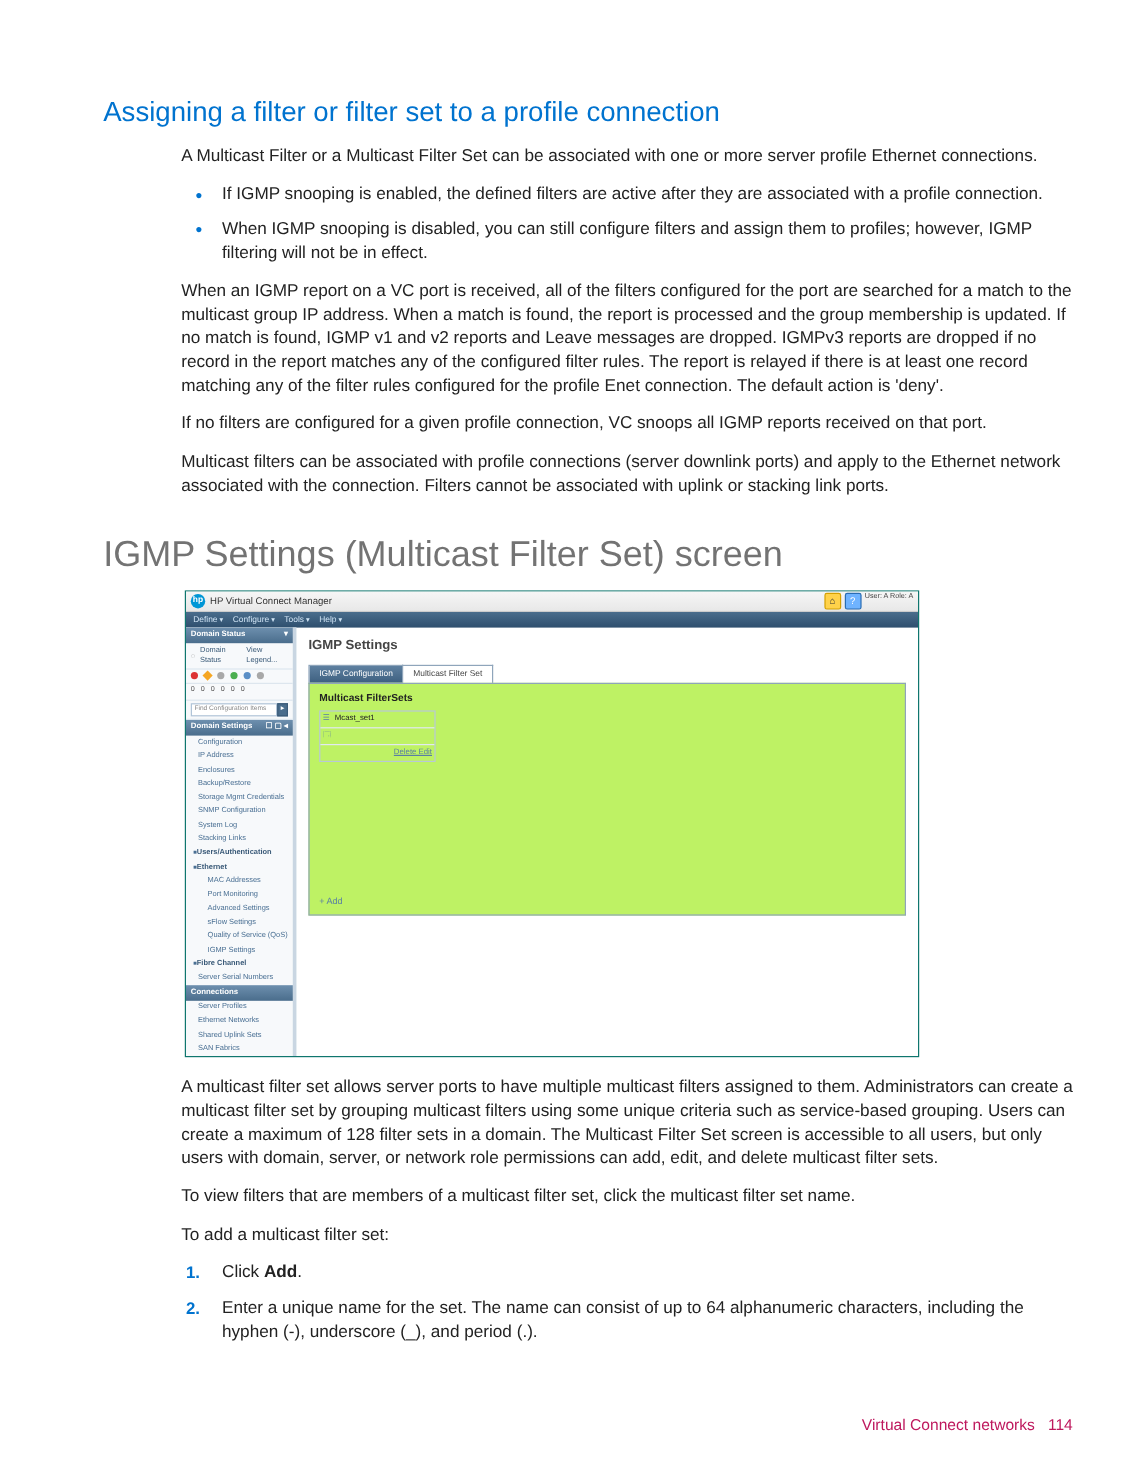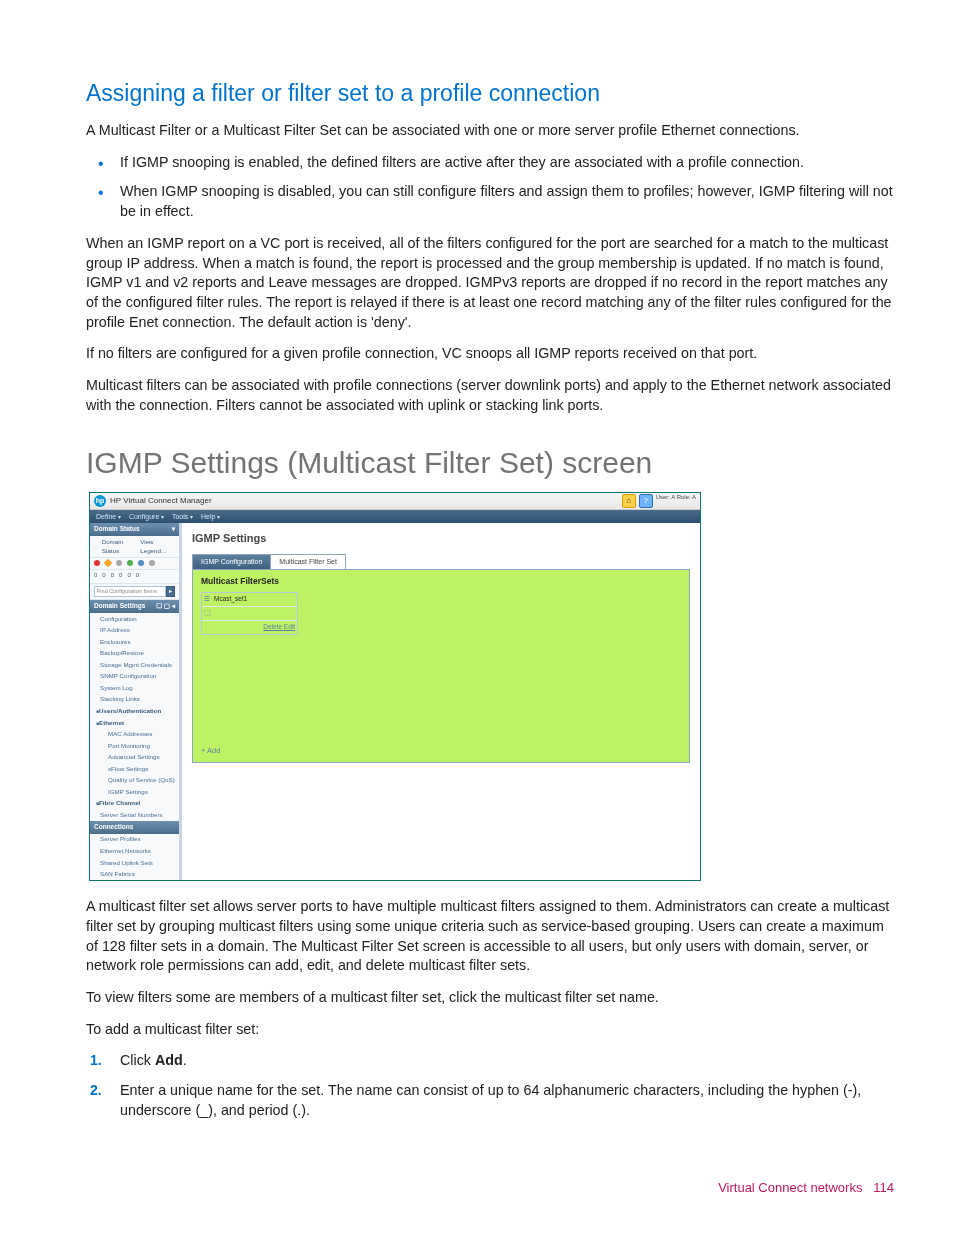--- a/index.html
+++ b/index.html
@@ -24,20 +24,21 @@
     margin: 0 0 14px 0;
   }
   h1.section {
     font-family: "Trebuchet MS", "Segoe UI", Arial, sans-serif;
     font-weight: 400;
     font-size: 30px;
     color: #737373;
     margin: 30px 0 12px 0;
   }
   .body-block {
+    margin-left: 65px;
     font-size: 14.3px;
     line-height: 1.38;
   }
   .body-block p { margin: 0 0 12px 0; }
   ul.bullets {
     list-style: none;
     padding: 0;
     margin: 0 0 12px 0;
   }
   ul.bullets li {
@@ -339,21 +340,21 @@
               </div>
               <div class="card-edit">Delete Edit</div>
             </div>
             <div class="add-link">+ Add</div>
           </div>
         </div>
       </div>
     </div>
 
     <p>A multicast filter set allows server ports to have multiple multicast filters assigned to them. Administrators can create a multicast filter set by grouping multicast filters using some unique criteria such as service-based grouping. Users can create a maximum of 128 filter sets in a domain. The Multicast Filter Set screen is accessible to all users, but only users with domain, server, or network role permissions can add, edit, and delete multicast filter sets.</p>
-    <p>To view filters some are members of a multicast filter set, click the multicast filter set name.</p>
+    <p>To view filters that are members of a multicast filter set, click the multicast filter set name.</p>
     <p>To add a multicast filter set:</p>
     <ol class="steps">
       <li>
         <span>Click </span><span class="bold">Add</span><span>.</span>
       </li>
       <li>Enter a unique name for the set. The name can consist of up to 64 alphanumeric characters, including the hyphen (-), underscore (_), and period (.).</li>
     </ol>
   </div>
 
   <div class="footer">

